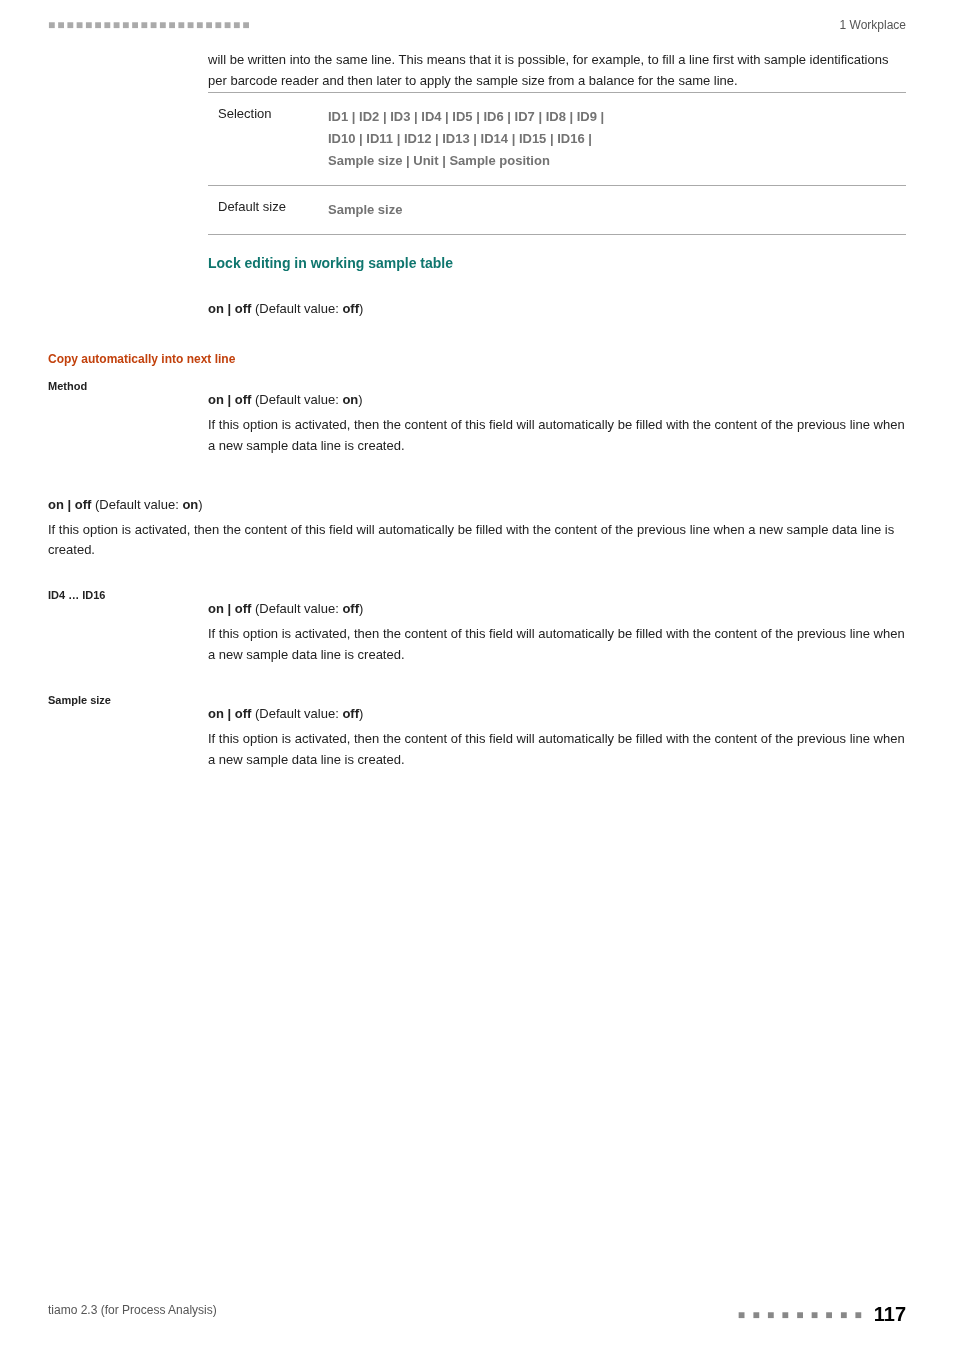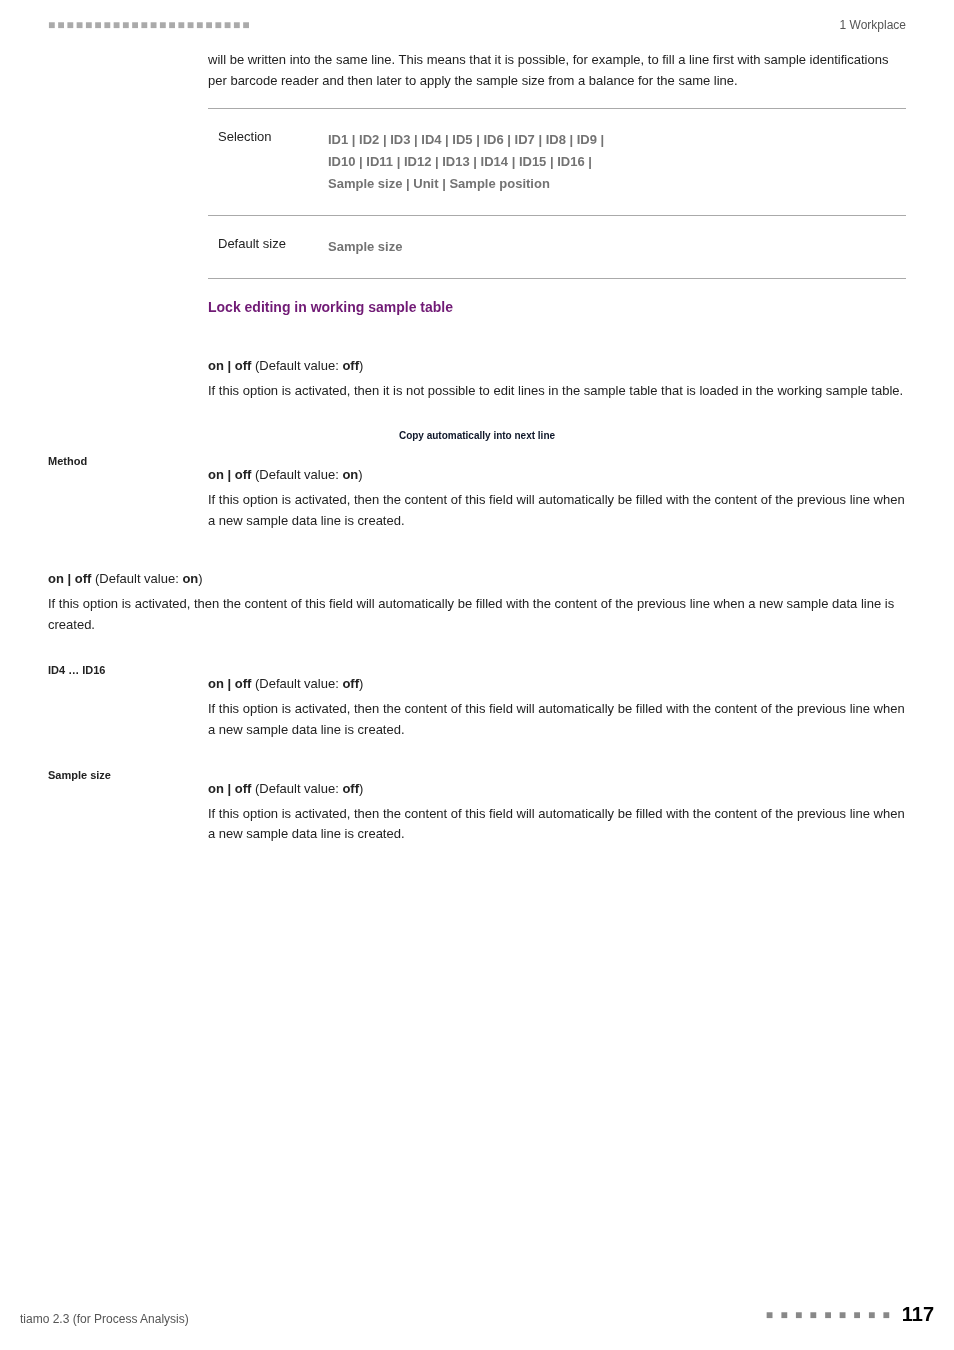--- a/index.html
+++ b/index.html
@@ -29,21 +29,20 @@
       font-size: 12px;
       color: #555;
     }
 
     .main-content {
       padding: 10px 48px 40px 48px;
     }
 
     .intro-text {
       margin-left: 160px;
-      margin-bottom: 16px;
       font-size: 13px;
       line-height: 1.6;
       color: #222;
     }
 
     .table-section {
       margin-left: 160px;
       margin-bottom: 20px;
     }
     .definition-table {
@@ -51,38 +50,38 @@
       border-collapse: collapse;
       font-size: 13px;
     }
     .definition-table tr {
       border-top: 1px solid #aaa;
     }
     .definition-table tr:last-child {
       border-bottom: 1px solid #aaa;
     }
     .definition-table td {
-      padding: 20px 10px;
+      padding: 13px 10px;
       vertical-align: top;
     }
     .definition-table td:first-child {
       width: 110px;
       color: #222;
     }
     .definition-table td:last-child {
       color: #737373;
       line-height: 1.7;
     }
     .bold-text { font-weight: bold; }
 
     .section-heading {
       font-size: 14px;
       font-weight: bold;
-      margin-bottom: 15px;
-      color: #701a75;
+      margin-bottom: 2px;
+      color: #0f766e;
     }
 
     .section-block {
       margin-bottom: 28px;
     }
 
     .left-label {
       display: flex;
       margin-bottom: 16px;
     }
@@ -106,36 +105,35 @@
       font-weight: bold;
     }
 
     .description-text {
       font-size: 13px;
       line-height: 1.6;
       color: #222;
     }
 
     .subsection-heading {
-      font-size: 10px;
-      font-weight: bold;
-      text-align: center;
+      font-size: 12px;
+      font-weight: bold;
       margin: 18px 0 14px 0;
-      color: #0f172a;
+      color: #c2410c;
     }
 
     .footer {
       position: absolute;
       bottom: 24px;
       left: 0;
       right: 0;
       display: flex;
       justify-content: space-between;
-      align-items: flex-end;
-      padding: 0 20px;
+      align-items: flex-start;
+      padding: 0 48px;
       font-size: 12px;
       color: #555;
     }
     .footer-page {
       font-size: 20px;
       font-weight: bold;
       color: #000;
     }
     .footer-dots {
       letter-spacing: 2px;
@@ -182,21 +180,20 @@
         <div class="section-heading">Lock editing in working sample table</div>
       </div>
     </div>
     <div class="left-label">
       <div class="left-label-text"></div>
       <div class="right-content">
         <div class="option-line">
           <span class="keyword">on | off</span>
           <span> (Default value: </span><span class="keyword">off</span><span>)</span>
         </div>
-        <div class="description-text">If this option is activated, then it is not possible to edit lines in the sample table that is loaded in the working sample table.</div>
       </div>
     </div>
   </div>
 
   <div class="subsection-heading">Copy automatically into next line</div>
 
   <div class="section-block">
     <div class="left-label">
       <div class="left-label-text">Method</div>
       <div class="right-content">

